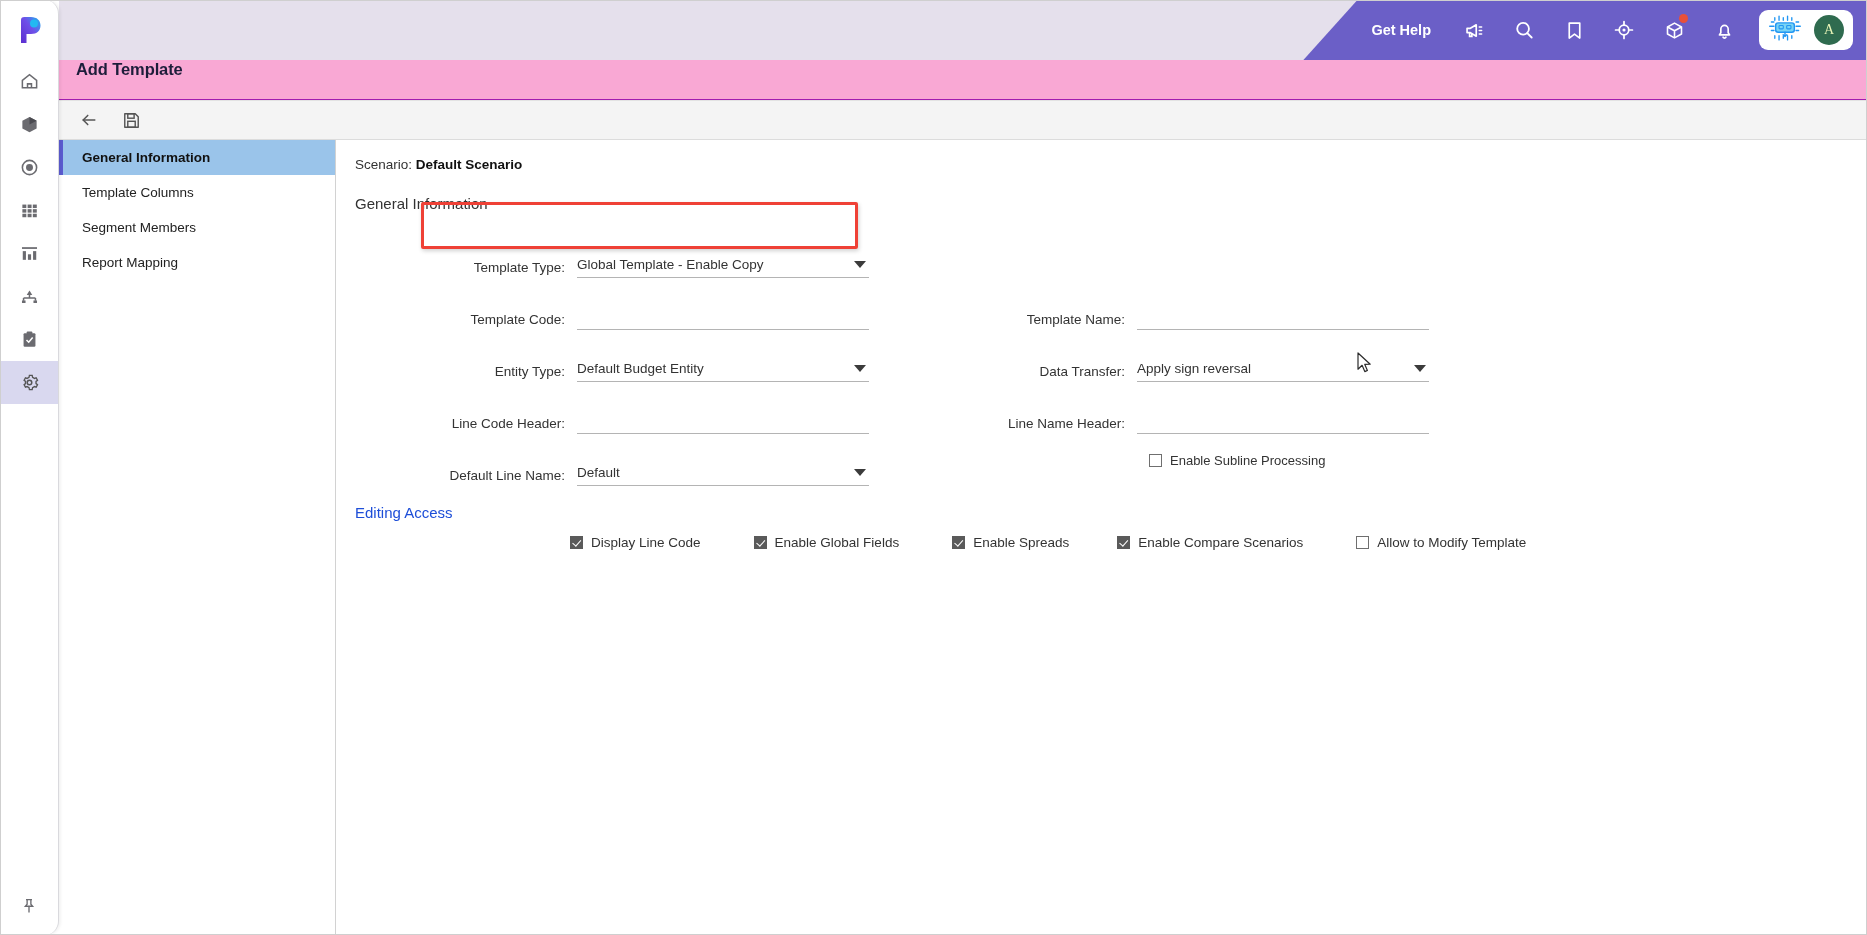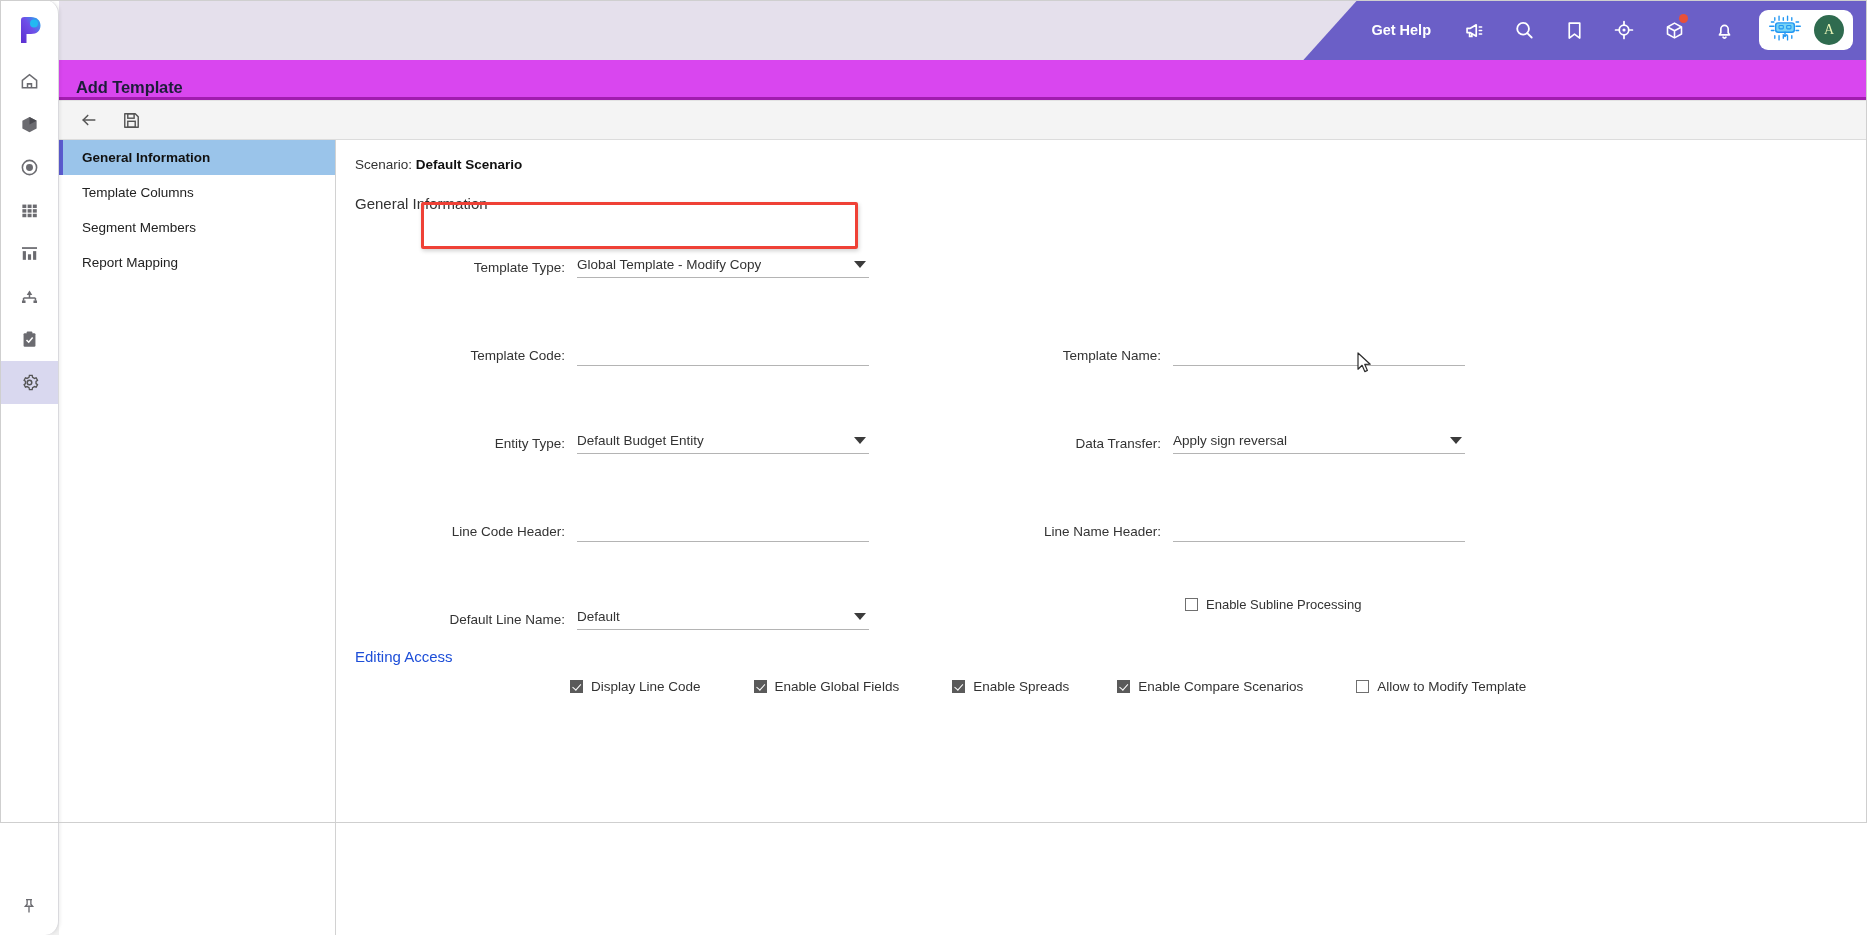--- a/index.html
+++ b/index.html
@@ -5,21 +5,21 @@
   * { box-sizing: border-box; }
   html, body {
     margin: 0; padding: 0;
     width: 1867px; height: 935px;
     background: #f0f0f0;
     font-family: "Liberation Sans", sans-serif;
     overflow: hidden;
   }
   #app {
     position: relative;
-    width: 1867px; height: 823px;
+    width: 1867px; height: 935px;
     background: #ffffff;
     display: flex;
   }
 
   
   .rail {
     width: 59px;
     min-width: 59px;
     height: 935px;
     background: #ffffff;
@@ -133,24 +133,24 @@
     background: #2f6b4f;
     color: #e9f5b8;
     display: flex; align-items: center; justify-content: center;
     font-size: 14px;
     font-family: "Liberation Serif", serif;
   }
 
   
   .titlebar {
     height: 40px; min-height: 40px;
-    background: #d946ef;
-    display: flex; align-items: flex-end;
+    background: #f9a8d4;
+    display: flex; align-items: flex-start;
     padding-left: 17px;
-    border-bottom: 3px solid #a21caf;
+    border-bottom: 1px solid #a21caf;
   }
   .page-title {
     font-size: 16.5px;
     font-weight: bold;
     color: #1d1d3a;
     letter-spacing: -0.1px;
   }
 
   
   .toolbar {
@@ -219,21 +219,20 @@
     color: #333;
     padding-left: 19px;
     margin-bottom: 14px;
   }
 
   .grid {
     display: grid;
     grid-template-columns: 560px 1fr;
     column-gap: 0px;
     padding-left: 19px;
-    gap: 36px;
   }
   .field {
     display: flex;
     align-items: flex-end;
     height: 52px;
   }
   .field-label {
     width: 222px;
     text-align: right;
     padding-right: 12px;
@@ -548,21 +547,21 @@
           <b>Default Scenario</b>
         </div>
 
         <div class="section-title">General Information</div>
 
         <div class="grid">
 
           <div class="field">
             <div class="field-label">Template Type:</div>
             <div class="field-ctrl">
-              <span class="val">Global Template - Modify Copy</span>
+              <span class="val">Global Template - Enable Copy</span>
               <span class="caret"></span>
             </div>
           </div>
           <div class="field"></div>
 
           <div class="field blank">
             <div class="field-label">Template Code:</div>
             <div class="field-ctrl">
               <span class="val"></span>
             </div>

